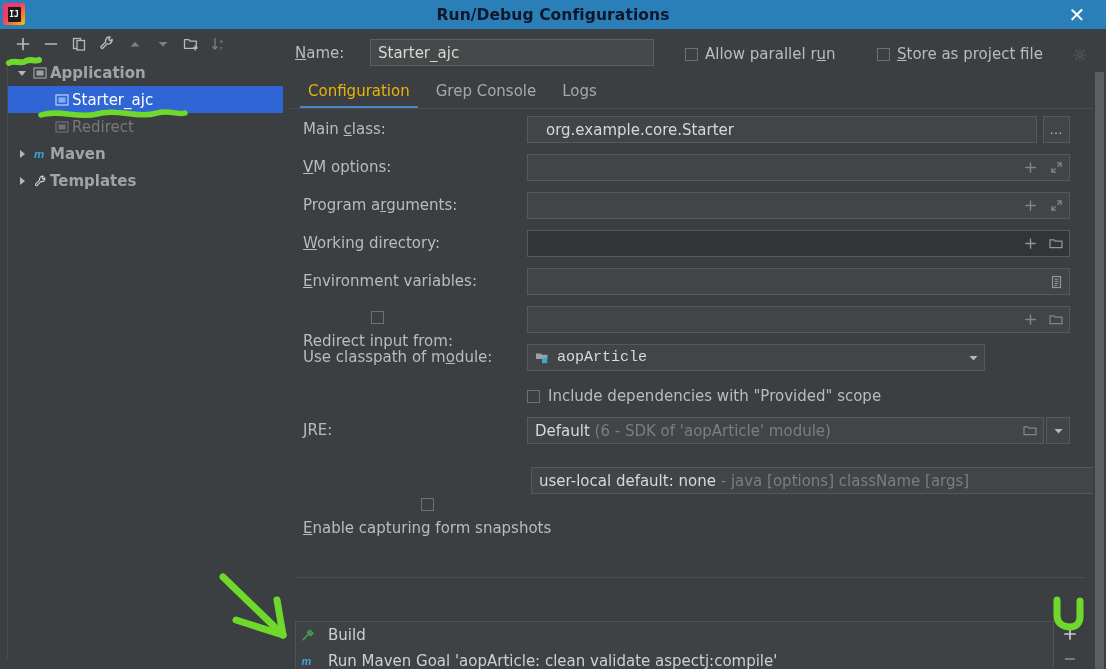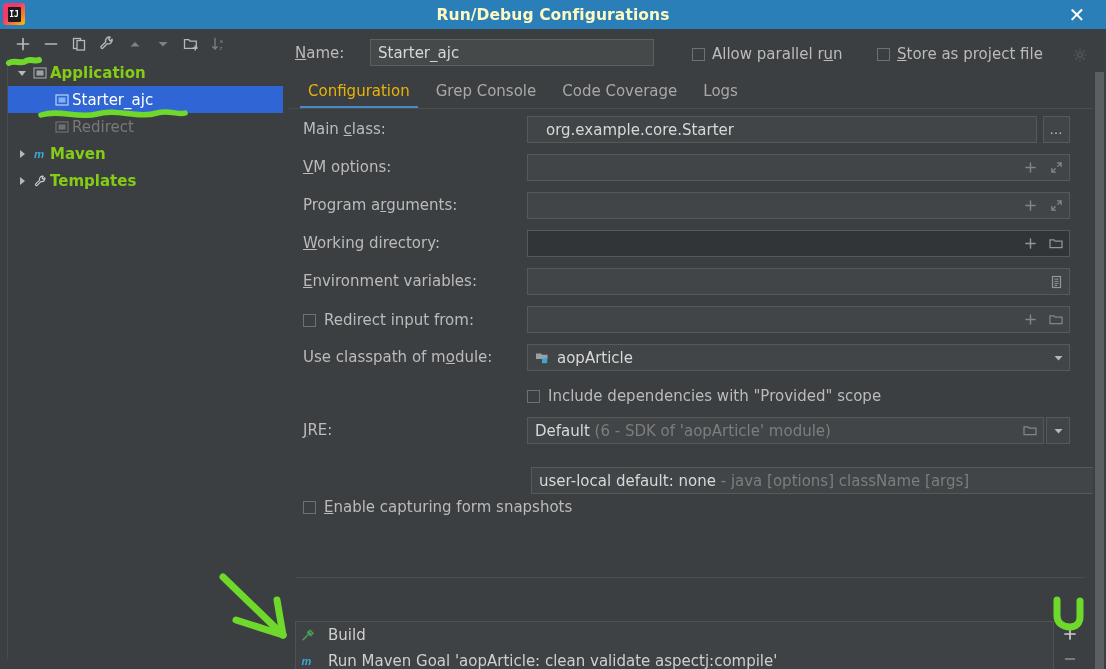--- a/index.html
+++ b/index.html
@@ -23,21 +23,21 @@
     border-radius:3px;
     background:linear-gradient(135deg,#f4376d 0%,#f4376d 38%,#fb7a2a 70%,#ffc400 100%);
     display:flex;align-items:center;justify-content:center;
   }
   .titlebar .tb-icon .inner{
     width:13px;height:15px;background:#1b1b20;border-radius:1px;
     color:#ffffff;font-size:8px;line-height:15px;text-align:center;
     font-family:"DejaVu Sans Mono","Liberation Mono",monospace;font-weight:bold;
   }
   .titlebar .tb-title{
-    width:100%;text-align:center;color:#fef9c3;font-size:15.5px;font-weight:bold;
+    width:100%;text-align:center;color:#0f172a;font-size:15.5px;font-weight:bold;
     letter-spacing:.1px;
   }
   .titlebar .tb-close{
     position:absolute;right:14px;top:0;height:29px;width:30px;
     display:flex;align-items:center;justify-content:center;
     color:#ffffff;font-size:20px;font-weight:300;cursor:pointer;
   }
 
   
   .left{
@@ -60,21 +60,21 @@
   .trow{
     position:relative;height:27px;display:flex;align-items:center;
     padding-left:6px;cursor:pointer;white-space:nowrap;
   }
   .trow.sel{background:#2f65d4;}
   .trow .tri{
     width:16px;display:flex;align-items:center;justify-content:center;flex:0 0 16px;
   }
   .trow .ticon{width:20px;display:flex;align-items:center;justify-content:center;flex:0 0 20px;}
   .trow .tlabel{font-size:15px;}
-  .trow.group .tlabel{font-weight:bold;color:#84cc16;}
+  .trow.group .tlabel{font-weight:bold;color:#a3a3a3;}
   .trow.sel .tlabel{color:#ffffff;font-weight:normal;}
   .trow.dim .tlabel{color:#787878;}
   .indent{margin-left:22px;}
 
   
   .right{
     position:absolute;left:289px;top:29px;width:817px;height:640px;
     background:#3c3f41;
   }
   .namerow{
@@ -131,21 +131,21 @@
   .sidebtn{
     position:absolute;height:27px;width:27px;box-sizing:border-box;
     background:#414547;border:1px solid #55595a;
     display:flex;align-items:center;justify-content:center;cursor:pointer;
     color:#c4c4c4;font-size:13px;letter-spacing:1px;
   }
   .dropcaret{
     width:22px;height:25px;display:flex;align-items:center;justify-content:center;flex:0 0 22px;
     cursor:pointer;
   }
-  .inlinechk{position:absolute;left:14px;top:10px;display:flex;align-items:center;gap:8px;cursor:pointer;}
+  .inlinechk{position:absolute;left:14px;top:10px;display:flex;align-items:center;gap:8px;cursor:pointer;flex-direction:column;}
   .offsetchk{position:absolute;left:238px;top:10px;display:flex;align-items:center;gap:8px;cursor:pointer;font-size:15px;}
 
   
   .sep{position:absolute;left:6px;top:548px;width:790px;height:1px;background:#4a4d4f;}
   .blhdr{position:absolute;left:6px;top:567px;width:790px;height:22px;display:flex;align-items:center;gap:6px;}
   .blhdr .caret{cursor:pointer;}
   .blhdr .blline{flex:1;height:1px;background:#4a4d4f;margin-left:10px;}
   .bllist{
     position:absolute;left:6px;top:592px;width:759px;height:77px;
     background:#3f4244;border:1px solid #4f5254;box-sizing:border-box;
@@ -299,40 +299,39 @@
     </div>
   </div>
 
   <div class="rsep"></div>
 
   <div class="right">
 
     <div class="namerow">
       <span class="lbl namelabel"><span class="u">N</span>ame:</span>
       <input class="nameinput" value="Starter_ajc" style="">
-      <span class="chkwrap" style="left:396px;top:8px;margin-left:7px;">
+      <span class="chkwrap" style="left:396px;top:8px;">
         <span class="cbx"></span>
         <span>Allow parallel r<span class="u">u</span>n</span>
       </span>
       <span class="chkwrap" style="left:588px;top:8px;">
         <span class="cbx"></span>
         <span><span class="u">S</span>tore as project file</span>
       </span>
       <span style="position:absolute;left:784px;top:11px;">
         <svg width="14" height="14" viewBox="0 0 16 16">
           <circle cx="8" cy="8" r="2.4" fill="none" stroke="#55585a" stroke-width="1.4"></circle>
           <path d="M8 1.2v2M8 12.8v2M1.2 8h2M12.8 8h2M3.2 3.2l1.4 1.4M11.4 11.4l1.4 1.4M12.8 3.2l-1.4 1.4M4.6 11.4l-1.4 1.4" stroke="#55585a" stroke-width="1.4" stroke-linecap="round"></path>
         </svg>
       </span>
     </div>
 
     <div class="tabs">
       <div class="tab active">Configuration</div>
       <div class="tab">Grep Console</div>
-      <div class="tab">Code Coverage</div>
       <div class="tab">Logs</div>
     </div>
 
     <div class="form">
 
       <div class="frow">
         <span class="flabel">Main <span class="u">c</span>lass:</span>
         <div class="field" style="left:238px;width:510px;top:5px;padding-left:11px;">
           <span class="ftext">org.example.core.Starter</span>
         </div>
@@ -418,21 +417,21 @@
           <span class="fbtn">
             <svg width="15" height="13" viewBox="0 0 15 13">
               <path d="M1 2.8h4l1.1 1.4h6.9v6.4H1z" fill="none" stroke="#82868a" stroke-width="1.25"></path>
             </svg>
           </span>
         </div>
       </div>
 
       <div class="frow">
         <span class="flabel">Use classpath of m<span class="u">o</span>dule:</span>
-        <div class="field" style="left:238px;width:543px;top:5px;">
+        <div class="field" style="left:238px;width:458px;top:5px;font-family:Liberation Mono, monospace;">
           <span style="padding-left:7px;display:flex;align-items:center;">
             <svg width="15" height="14" viewBox="0 0 15 14">
               <path d="M1 2.5h5l1 1.3h5.5V8H1z" fill="#9aa0a4"></path>
               <rect x="7" y="7" width="5.2" height="5.2" fill="#3aa7d6"></rect>
             </svg>
           </span>
           <span class="ftext">aopArticle</span>
           <span class="dropcaret">
             <svg width="11" height="11" viewBox="0 0 11 11">
                 <path d="M1.5 4h8l-4 4.5z" fill="#b5b7b8"></path>

